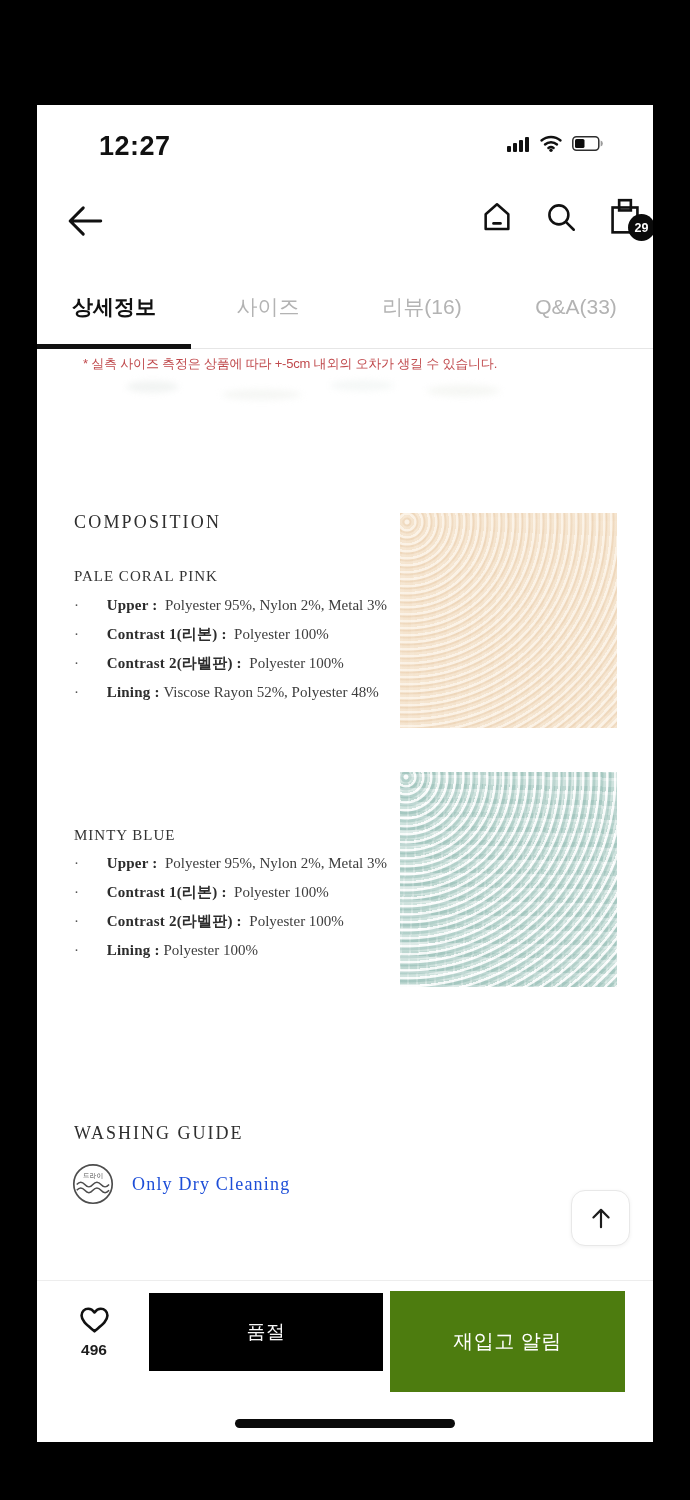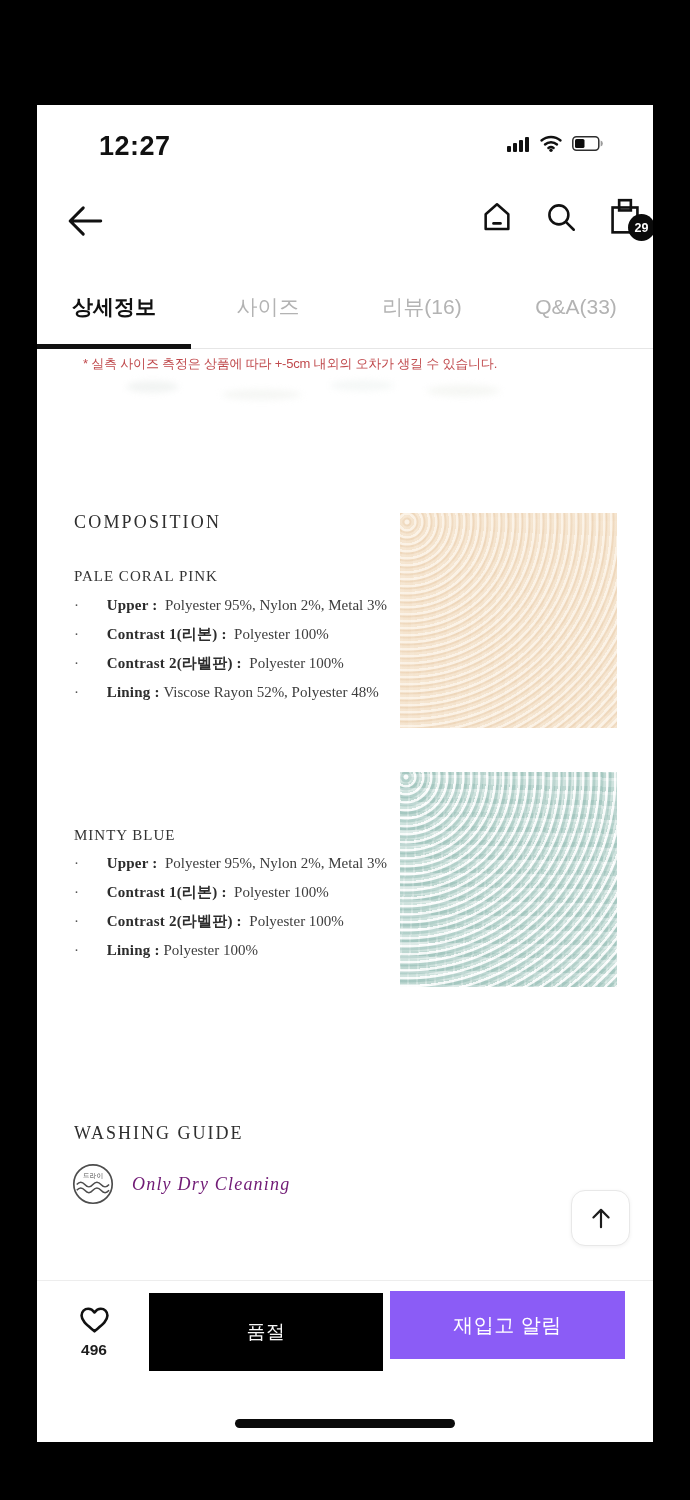--- a/index.html
+++ b/index.html
@@ -53,34 +53,34 @@
     repeating-radial-gradient(circle at 7px 9px, rgba(252,244,233,.9) 0 2px, rgba(238,214,185,.75) 3px 4px, rgba(246,230,209,.8) 5px 7px),
     repeating-linear-gradient(92deg, rgba(233,206,173,.35) 0 3px, rgba(250,241,229,.4) 3px 7px, rgba(240,220,196,.3) 7px 12px),
     repeating-linear-gradient(2deg, rgba(248,236,220,.5) 0 4px, rgba(235,211,181,.35) 4px 9px, rgba(244,228,206,.4) 9px 15px);}
   .swatch.mint{top:667px;background-color:#b5d1cb;background-image:
     repeating-radial-gradient(circle at 6px 5px, rgba(255,255,255,.85) 0 2px, rgba(160,196,189,.6) 3px 5px, rgba(207,226,221,.5) 6px 8px),
     repeating-linear-gradient(93deg, rgba(255,255,255,.5) 0 2px, transparent 2px 9px),
     repeating-linear-gradient(1deg, rgba(255,255,255,.75) 0 3px, rgba(169,202,194,.55) 3px 8px, rgba(224,238,234,.6) 8px 14px);}
 
   .wash-title{position:absolute;left:37px;top:1018px;font-size:18px;letter-spacing:2px;color:#2e2e2e;}
   .wash-item{position:absolute;left:35px;top:1058px;display:flex;align-items:center;gap:18px;}
-  .wash-label{font-family:"Liberation Serif",serif;font-size:18px;color:#701a75;letter-spacing:1.2px;font-style:italic;}
+  .wash-label{font-family:"Liberation Serif",serif;font-size:18px;color:#1d4ed8;letter-spacing:1.2px;}
 
   .scrolltop{position:absolute;left:534px;top:1085px;width:57px;height:54px;background:#fff;
              border:1px solid #e8e8e8;border-radius:14px;box-shadow:0 1px 4px rgba(0,0,0,.06);
              display:flex;align-items:center;justify-content:center;cursor:pointer;}
 
   
   .bottombar{position:absolute;left:0;top:1175px;right:0;height:162px;background:#fff;border-top:1px solid #ededed;}
   .like{position:absolute;left:36px;top:22px;width:42px;text-align:center;cursor:pointer;}
   .like-count{margin-top:3px;font-size:15.5px;color:#1d1d1d;font-weight:600;}
   .btn-soldout{position:absolute;left:112px;top:12px;width:234px;height:78px;background:#000000;
                border:none;color:#f7f7f7;font-size:19px;letter-spacing:.5px;cursor:pointer;
                display:flex;align-items:center;justify-content:center;}
-  .btn-restock{position:absolute;left:353px;top:10px;width:235px;height:68px;background:#8b5cf6;
+  .btn-restock{position:absolute;left:353px;top:10px;width:235px;height:101px;background:#4d7c0f;
                border:none;color:#fff;font-size:20px;font-weight:500;letter-spacing:.5px;cursor:pointer;
                display:flex;align-items:center;justify-content:center;}
   .home-indicator{position:absolute;left:198px;top:138px;width:220px;height:9px;border-radius:5px;background:#0a0a0a;}
 </style>
 </head>
 <body>
 
 <div class="phone">
 
   <div class="status">

